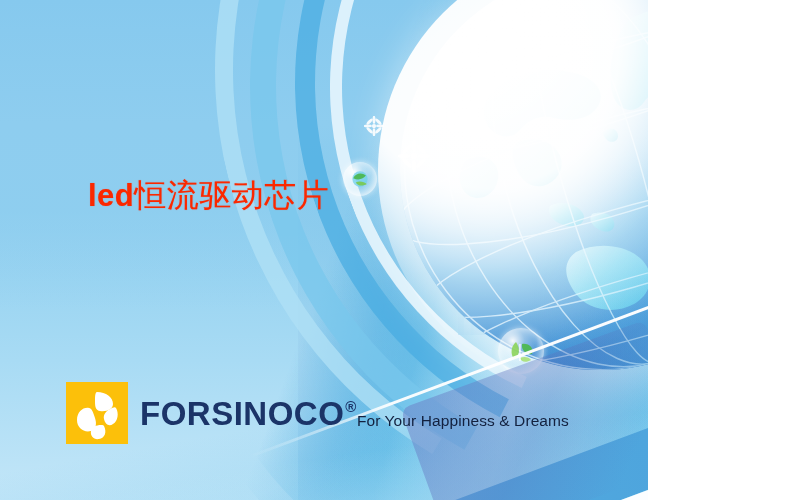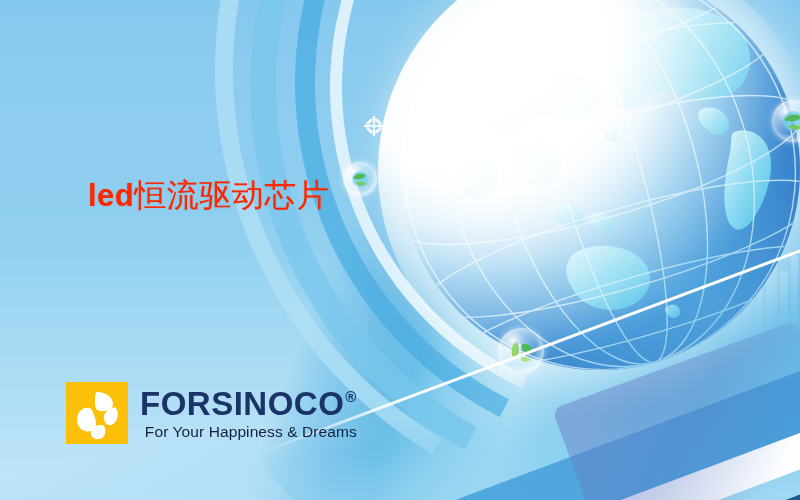--- a/index.html
+++ b/index.html
@@ -1,21 +1,21 @@
 <!DOCTYPE html>
 <html><head>
 <meta charset="utf-8">
 <title>LED Catalog Banner</title>
 <style>
   html,body{margin:0;padding:0;background:#fff;}
   body{font-family:"Liberation Sans", sans-serif;}
 
   #banner{
     position:relative;
-    width:800px;height:500px;
+    width:648px;height:500px;
     overflow:hidden;
     background:#8ecdef;
   }
 
   
   .bg-base{
     position:absolute;inset:0;
     background:
       radial-gradient(120% 95% at 12% 92%, #cfe8f8 0%, #b4dcf4 22%, #93cfee 48%, #7cc4ea 72%, #6dbde8 100%);
   }
@@ -208,35 +208,35 @@
 
   
   .logo{
     position:absolute;left:66px;top:382px;
     display:flex;align-items:center;gap:12px;
   }
   .logo-mark{
     width:62px;height:62px;background:#fcc00a;
     display:block;flex:0 0 auto;
   }
-  .logo-text{display:flex;flex-direction:column;line-height:1;text-align:right;}
+  .logo-text{display:flex;flex-direction:row;line-height:1;text-align:right;}
   .logo-word{
     font-family:"Liberation Sans", sans-serif;
     font-weight:700;
     font-size:33px;
     letter-spacing:.5px;
     color:#1b3468;
     display:flex;align-items:flex-start;
   }
   .logo-word .reg{font-size:15px;line-height:1;margin-top:2px;margin-left:1px;}
   .logo-tag{
     font-family:"Liberation Sans", sans-serif;
     font-size:15.5px;
     color:#13213f;
-    margin-top:4px;
+    margin-top:16px;
     letter-spacing:.1px;
   }
 </style>
 </head>
 <body>
 
 <div id="banner">
 
   <div class="bg-base"></div>
   <div class="left-field"></div>

